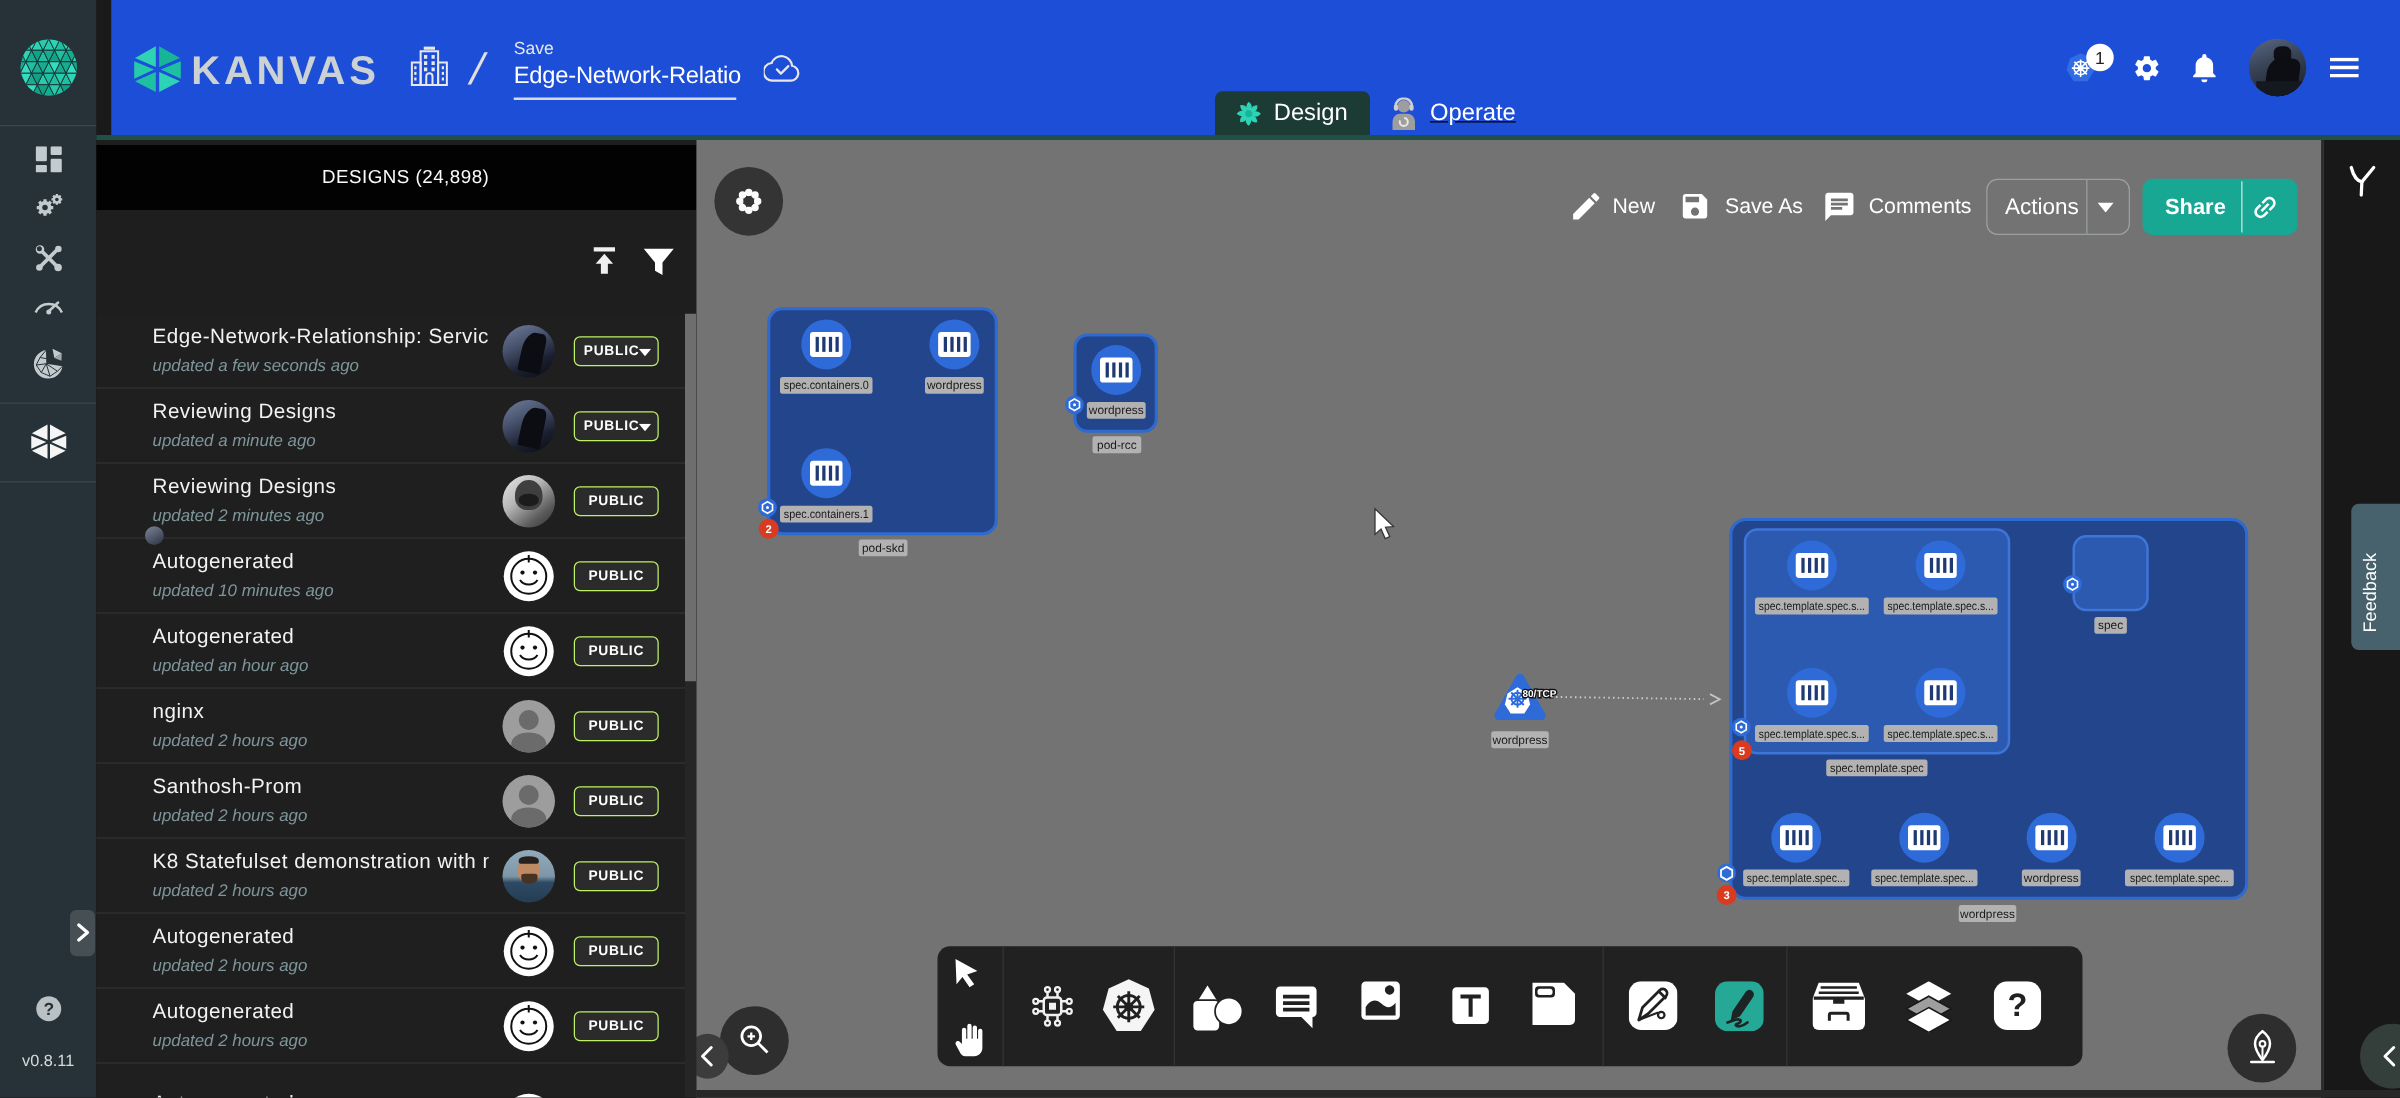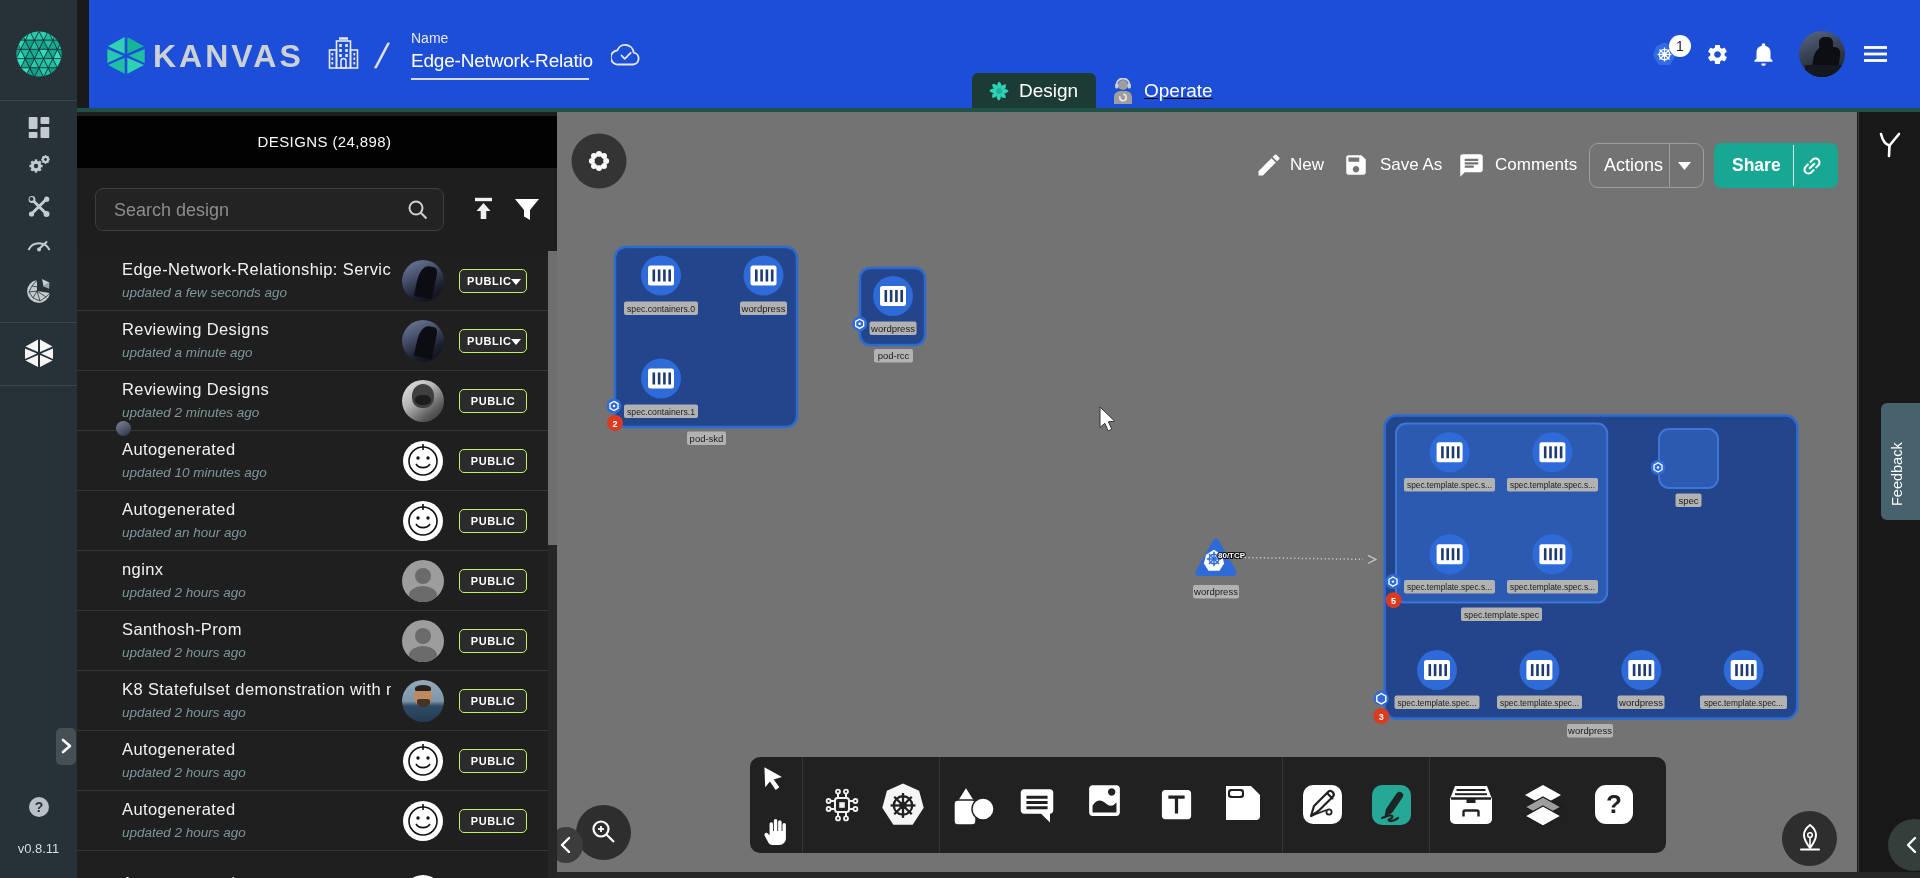--- a/index.html
+++ b/index.html
@@ -102,21 +102,21 @@
       <rect x="3.4" y="16" width="1.8" height="2.4"></rect>
         <rect x="3.4" y="20.5" width="1.8" height="2.4"></rect>
         <rect x="3.4" y="25" width="1.8" height="2.4"></rect>
       <rect x="25.4" y="16" width="1.8" height="2.4"></rect>
         <rect x="25.4" y="20.5" width="1.8" height="2.4"></rect>
         <rect x="25.4" y="25" width="1.8" height="2.4"></rect>
       <path d="M13 31 v-7 a2.5 2.5 0 0 1 5 0 v7 z" fill="none" stroke="#e8e8e8" stroke-width="1.6"></path>
     </g>
   </svg>
   <div style="position:absolute; left:288px; top:36px; font-size:35px; font-weight:300; color:#e0e0e0; transform:skewX(-14deg);">/</div>
-  <div class="abs" id="namelabel">Name</div>
+  <div class="abs" id="namelabel">Save</div>
   <div class="abs" id="namevalue">Edge-Network-Relatio</div>
   <div class="abs" id="nameline"></div>
 
   <svg style="position:absolute; left:522px; top:43px" width="29" height="23" viewBox="0 0 29 23">
     <path d="M7.5 21.5 h14 a6 6 0 0 0 1.2 -11.9 A8.5 8.5 0 0 0 6.3 7.4 A6.8 6.8 0 0 0 7.5 21.5 z" fill="none" stroke="#e8e8e8" stroke-width="1.8"></path>
     <path d="M10.5 12.5 l3.2 3.4 l6 -6" fill="none" stroke="#e8e8e8" stroke-width="1.8" stroke-linecap="round" stroke-linejoin="round"></path>
   </svg>
 
   <svg style="position:absolute; left:1563px; top:42px" width="25" height="25" viewBox="0 0 100 100">
     <polygon points="50,2 84,18 95,55 72,92 28,92 5,55 16,18" fill="#326ce5"></polygon>
@@ -337,27 +337,20 @@
   </svg>
   <div style="position:absolute; left:0; top:841px; width:77px; text-align:center; color:#d6dbde; font-size:13px;">v0.8.11</div>
 
   <div style="position:absolute; left:56px; top:728px; width:20px; height:37px; background:#454f54; border-radius:5px; "></div>
   <svg style="position:absolute; left:58px; top:737px;" width="16" height="18" viewBox="0 0 16 18">
     <path d="M5 3 L12 9 L5 15" fill="none" stroke="#fff" stroke-width="2.6" stroke-linecap="round" stroke-linejoin="round"></path>
   </svg>
 </div>
 <div class="abs" id="panel">
   <div id="designhdr">DESIGNS (24,898)</div>
-  <div id="searchbox">
-    <span>Search design</span>
-    <svg style="position:absolute; right:14px; top:10px" width="22" height="22" viewBox="0 0 22 22">
-      <circle cx="9" cy="9" r="6.5" fill="none" stroke="#cfcfcf" stroke-width="2"></circle>
-      <line x1="13.8" y1="13.8" x2="19.5" y2="19.5" stroke="#cfcfcf" stroke-width="2"></line>
-    </svg>
-  </div>
 
   <svg style="position:absolute; left:394px; top:85px" width="25" height="24" viewBox="0 0 25 24">
     <line x1="4" y1="2.5" x2="21" y2="2.5" stroke="#f0f0f0" stroke-width="3.4"></line>
     <path d="M12.5 6 L19.5 14 H15.3 V22 H9.7 V14 H5.5 Z" fill="#f0f0f0"></path>
   </svg>
 
   <svg style="position:absolute; left:437px; top:86px" width="26" height="23" viewBox="0 0 26 23">
     <path d="M1 1 H25 L16 12 V22 L10 18.5 V12 Z" fill="#fff"></path>
   </svg>
   <div class="row" style="top:139px">

